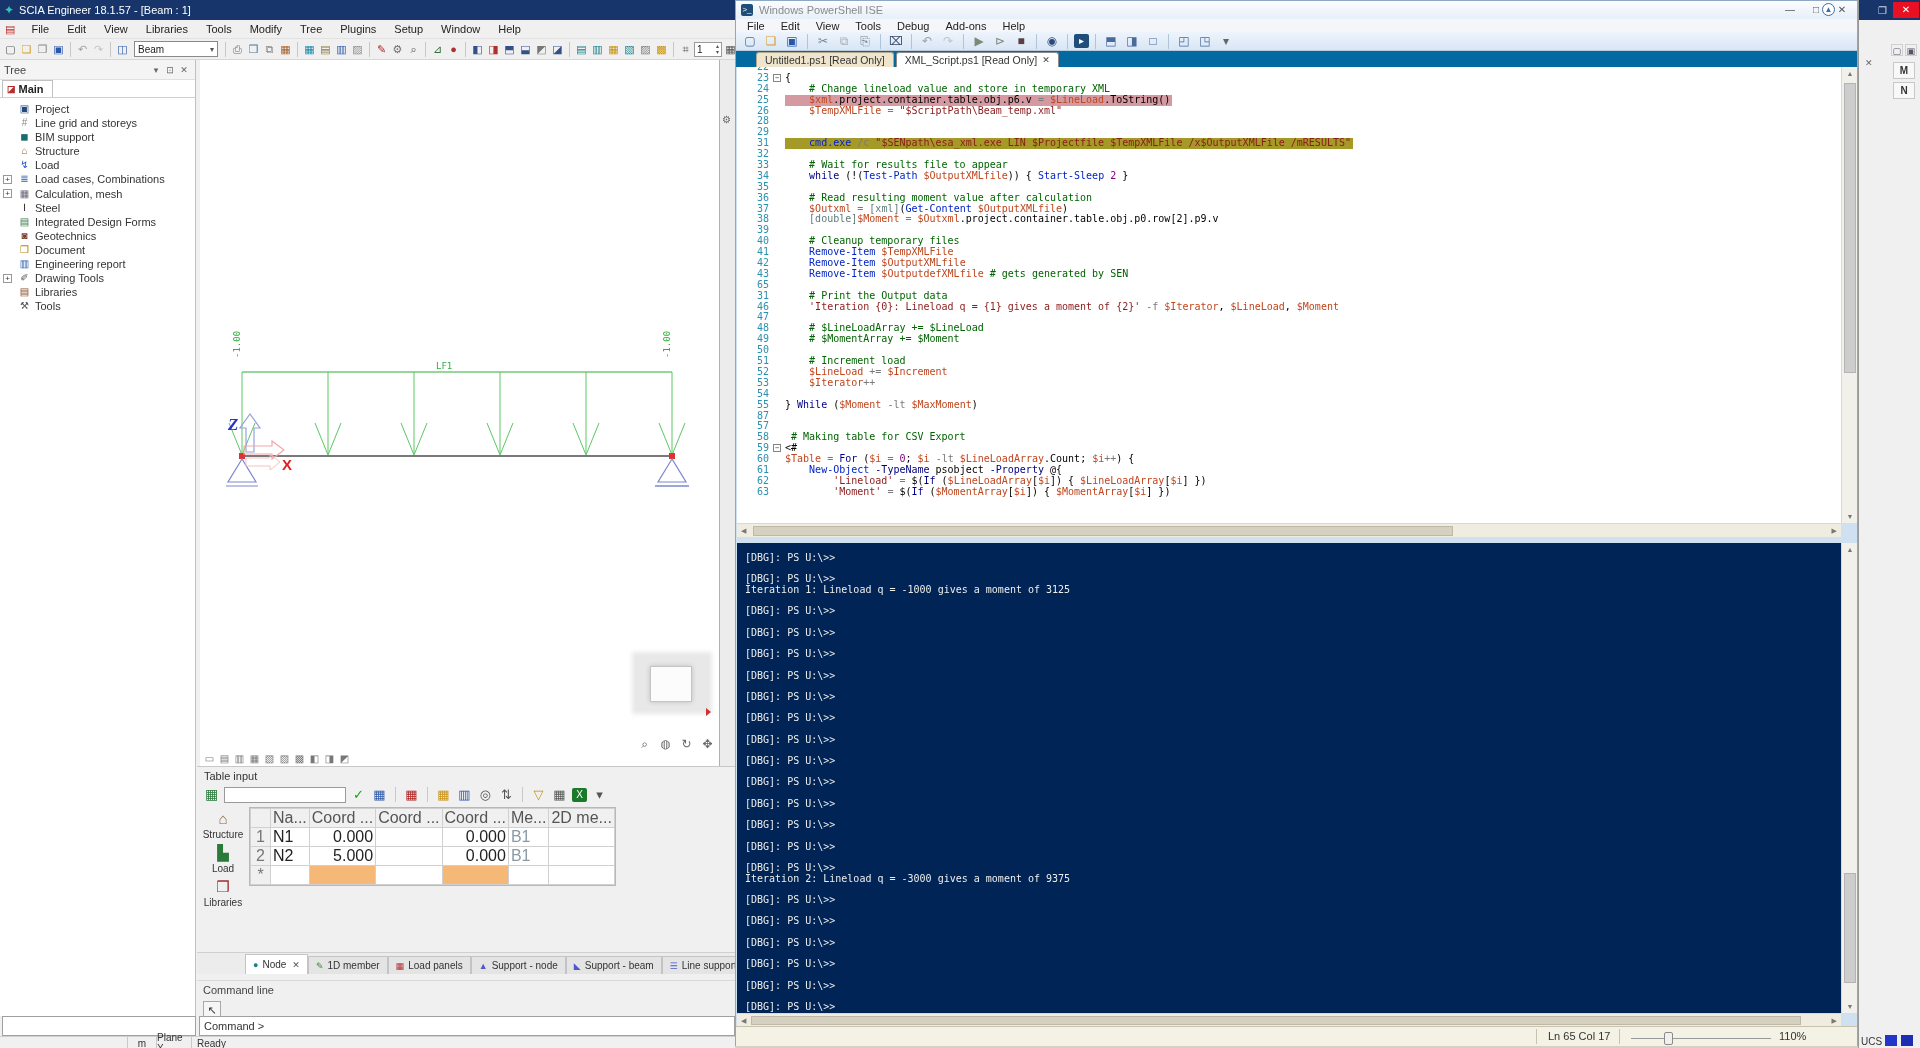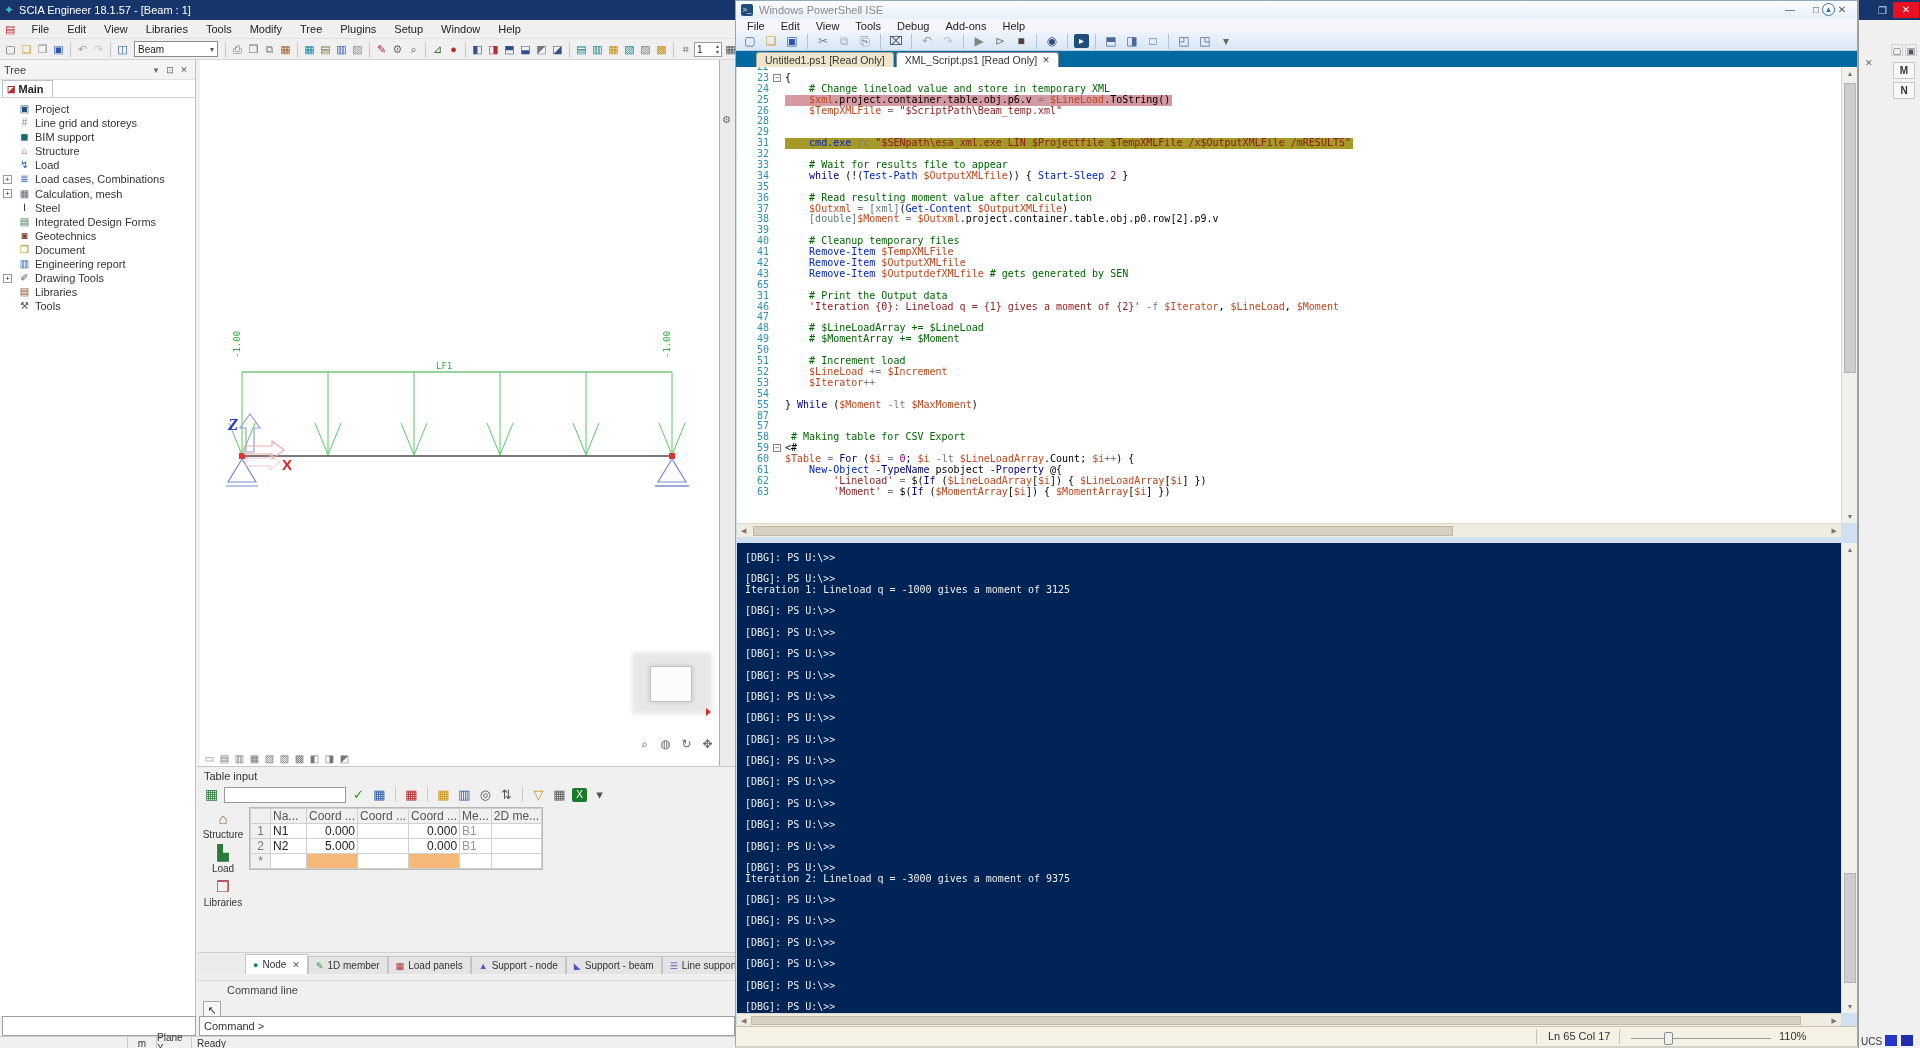--- a/index.html
+++ b/index.html
@@ -72,39 +72,39 @@
   #ti-toolbar { display:flex; align-items:center; gap:4px; padding:2px 0 4px 6px; }
   #ti-toolbar .ticon { width:17px; height:17px; font-size:13px; line-height:17px; }
   #ti-filter { width:122px; height:16px; border:1px solid #9a9a9a; background:#fff; font-size:10px; padding:0 3px; }
   .xbox { background:#1a7a2a; color:#fff !important; font-size:10px !important; width:15px !important; height:14px !important;
           line-height:14px !important; border-radius:2px; }
   #ti-body { display:flex; }
   #ti-rail { width:52px; display:flex; flex-direction:column; align-items:center; gap:3px; padding-top:2px; }
   .rail-item { display:flex; flex-direction:column; align-items:center; font-size:10px; color:#333; }
   .rail-item .ric { width:26px; height:20px; text-align:center; font-size:15px; line-height:20px; }
   #ti-grid { background:#fff; border:1px solid #b8b8b8; align-self:flex-start; }
-  #ti-grid table { border-collapse:collapse; font-size:12px; color:#222; }
+  #ti-grid table { border-collapse:collapse; font-size:16px; color:#222; }
   #ti-grid th, #ti-grid td { border:1px solid #d0d0d0; height:14px; padding:0 2px; overflow:hidden; white-space:nowrap; }
   #ti-grid th { background:#f0f0f0; font-weight:normal; color:#555; text-align:left; }
   #ti-grid td.num { text-align:right; }
   #ti-grid td.rowh, #ti-grid th.rowh { background:#f0f0f0; color:#777; text-align:center; }
   #ti-grid td.orange { background:#f5b876; }
   #ti-grid td.mem { color:#8a9aa8; }
 
   
   #bottom-tabs { position:absolute; left:197px; top:952px; width:538px; height:22px; background:#ececec;
                  border-top:1px solid #d0d0d0; display:flex; align-items:flex-end; padding-left:48px; overflow:hidden; }
   .btab { height:18px; display:flex; align-items:center; gap:4px; font-size:10px; color:#333; padding:0 7px;
           border:1px solid #c4c4c4; border-bottom:none; background:#e4e4e4; white-space:nowrap; }
   .btab.active { background:#fff; height:20px; }
   .btab .bico { font-size:9px; }
   .btab .bclose { font-size:9px; color:#555; margin-left:2px; }
 
   
-  #cmd-panel { position:absolute; left:197px; top:980px; width:538px; height:42px; background:#f0f0f0; border-top:1px solid #d8d8d8;padding-left:24px; }
+  #cmd-panel { position:absolute; left:197px; top:980px; width:538px; height:42px; background:#f0f0f0; border-top:1px solid #d8d8d8; }
   #cmd-label { font-size:11px; color:#444; padding:3px 0 0 6px; }
   #cmd-btn { position:absolute; left:6px; top:20px; width:18px; height:18px; border:1px solid #a8a8a8; background:#f6f6f6;
              font-size:11px; color:#333; text-align:center; line-height:17px; }
   #cmd-left-box { position:absolute; left:2px; top:1016px; width:194px; height:20px; background:#fff; border:1px solid #a0a0a0; }
   #cmd-input { position:absolute; left:199px; top:1016px; width:536px; height:20px; border:1px solid #a0a0a0;
                font-size:11px; color:#333; padding:0 4px; background:#fff; font-family:"Liberation Sans", sans-serif; }
   #scia-status { position:absolute; left:0; top:1036px; width:735px; height:12px; background:#f0f0f0;
                  border-top:1px solid #d0d0d0; font-size:10px; color:#333; }
   #scia-status .cell { position:absolute; top:0; height:12px; border-right:1px solid #c8c8c8; display:flex;
                        align-items:center; justify-content:center; }

